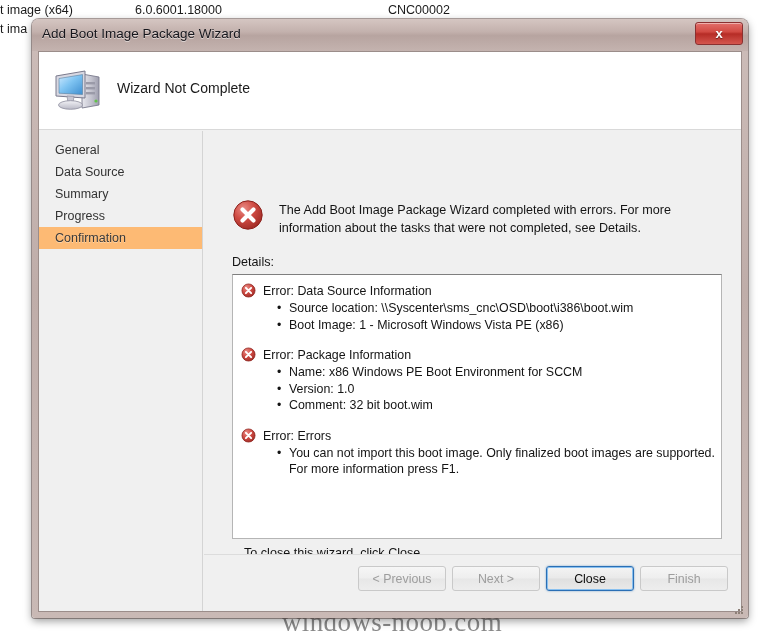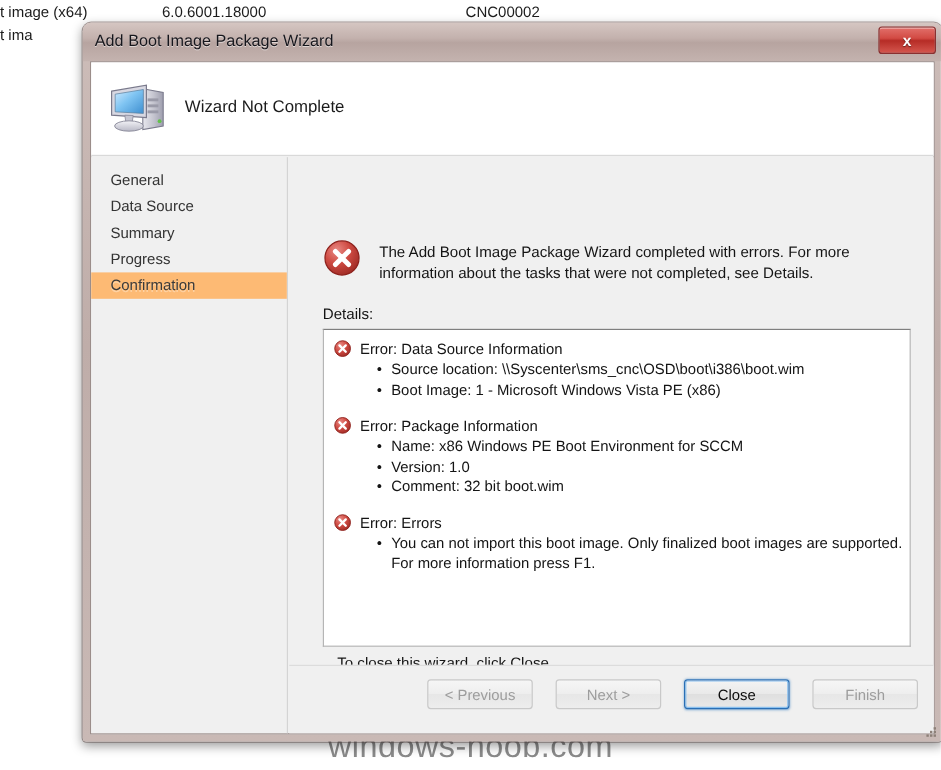--- a/index.html
+++ b/index.html
@@ -39,36 +39,35 @@
     left: 0; right: 0; top: 606px; height: 36px;
     background: #ffffff;
   }
   #watermark {
     position: absolute;
     left: 0; right: 0; top: 607px;
     text-align: center;
     font-size: 27px;
     color: #8a8a8a;
     letter-spacing: 0.4px;
-    font-family: Liberation Sans, sans-serif;
+    font-family: Liberation Serif, serif;
   }
 
   
   #dialog {
     position: absolute;
     left: 32px;
     top: 19px;
     width: 716px;
     height: 599px;
     border-radius: 7px 7px 3px 3px;
     background: linear-gradient(180deg, #cdbdb9 0%, #bfada9 45%, #c9b9b5 100%);
     box-shadow: 0 3px 9px rgba(0,0,0,0.40), 0 0 0 1px rgba(120,96,92,0.55);
     box-sizing: border-box;
     padding: 0;
-    margin-left: 37px;
   }
 
   
   #titlebar {
     position: absolute;
     left: 0; top: 0;
     width: 100%;
     height: 32px;
     border-radius: 7px 7px 0 0;
     background: linear-gradient(180deg, #d5c6c2 0%, #c3b1ad 40%, #b7a4a0 52%, #c4b3af 100%);
@@ -289,21 +288,21 @@
     bottom: 0;
     height: 56px;
     background: #f0f0f0;
     border-top: 1px solid #dcdcdc;
   }
   #button-row {
     position: absolute;
     right: 13px;
     top: 11px;
     display: flex;
-    gap: 19px;
+    gap: 6px;
     align-items: flex-end;
   }
   .btn {
     width: 88px;
     height: 25px;
     font-size: 12.4px;
     font-family: "Liberation Sans", sans-serif;
     border-radius: 3px;
     display: flex;
     align-items: center;

